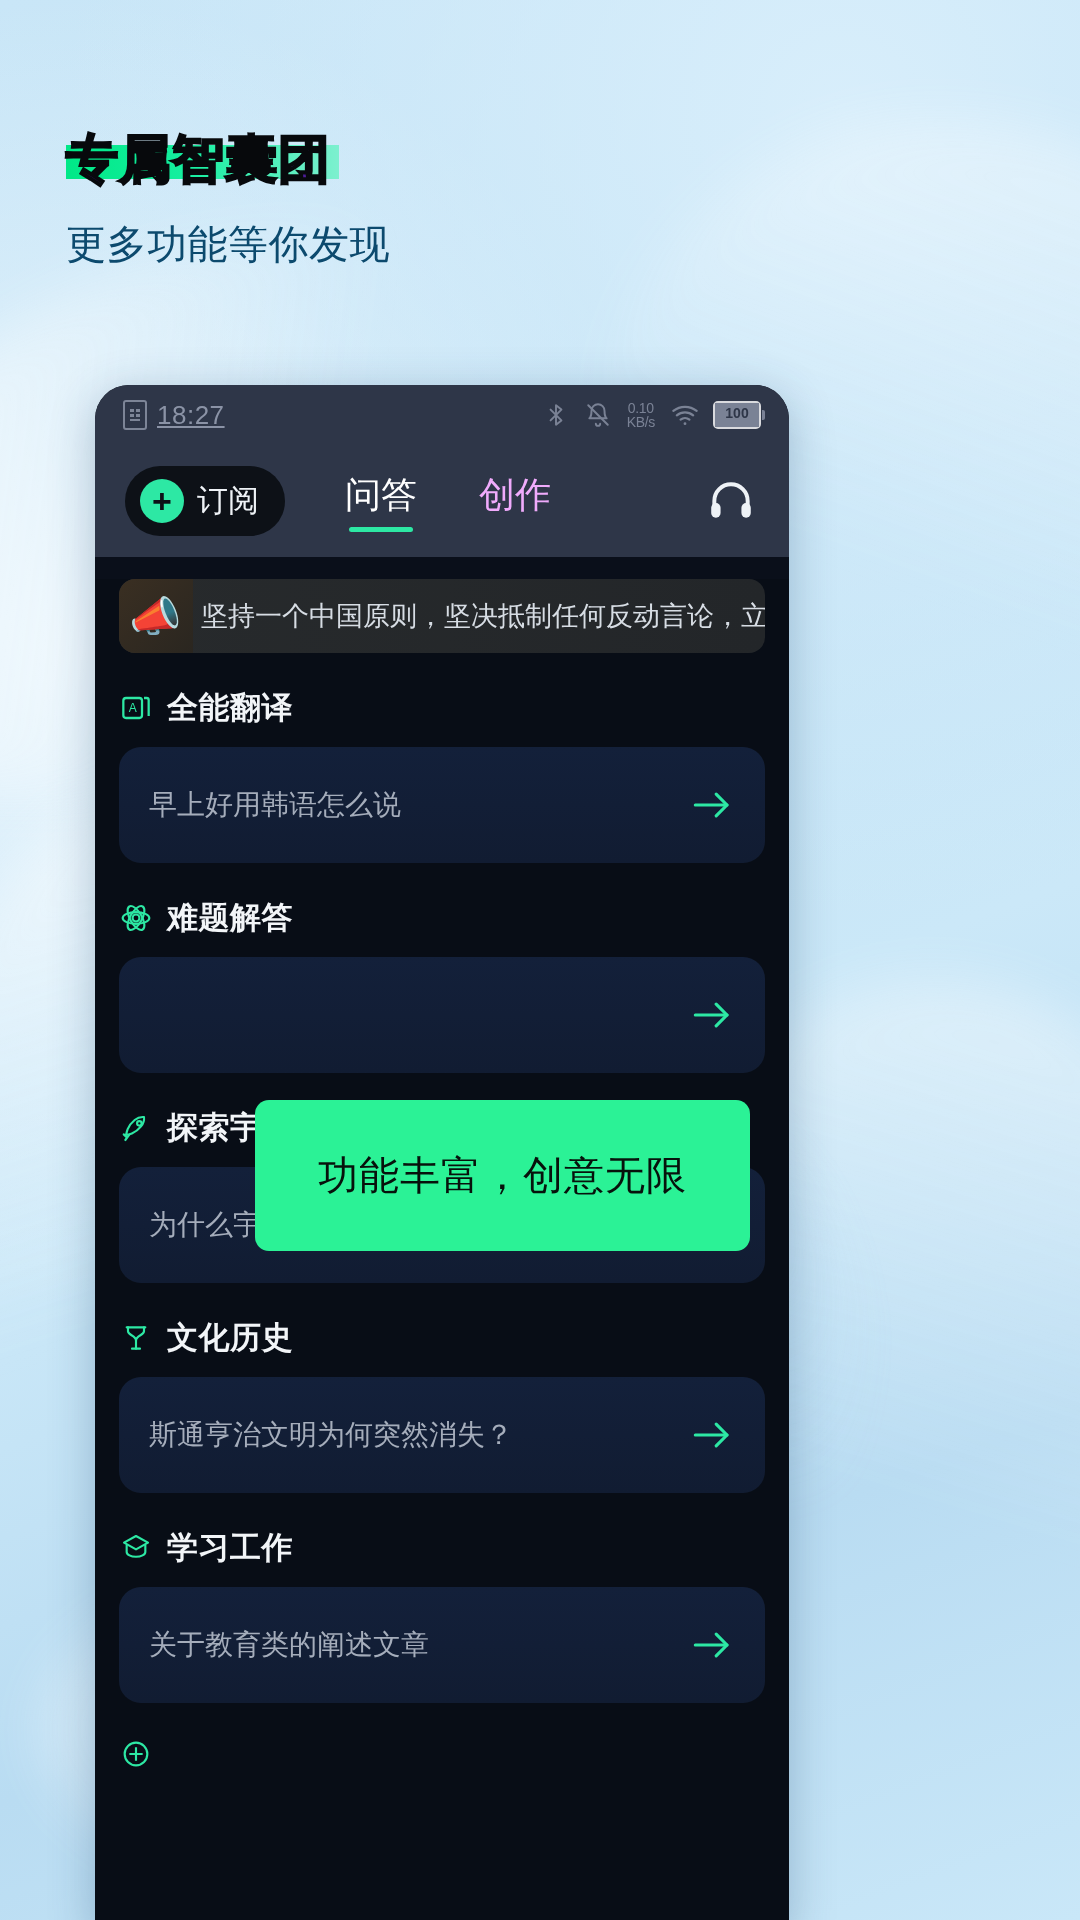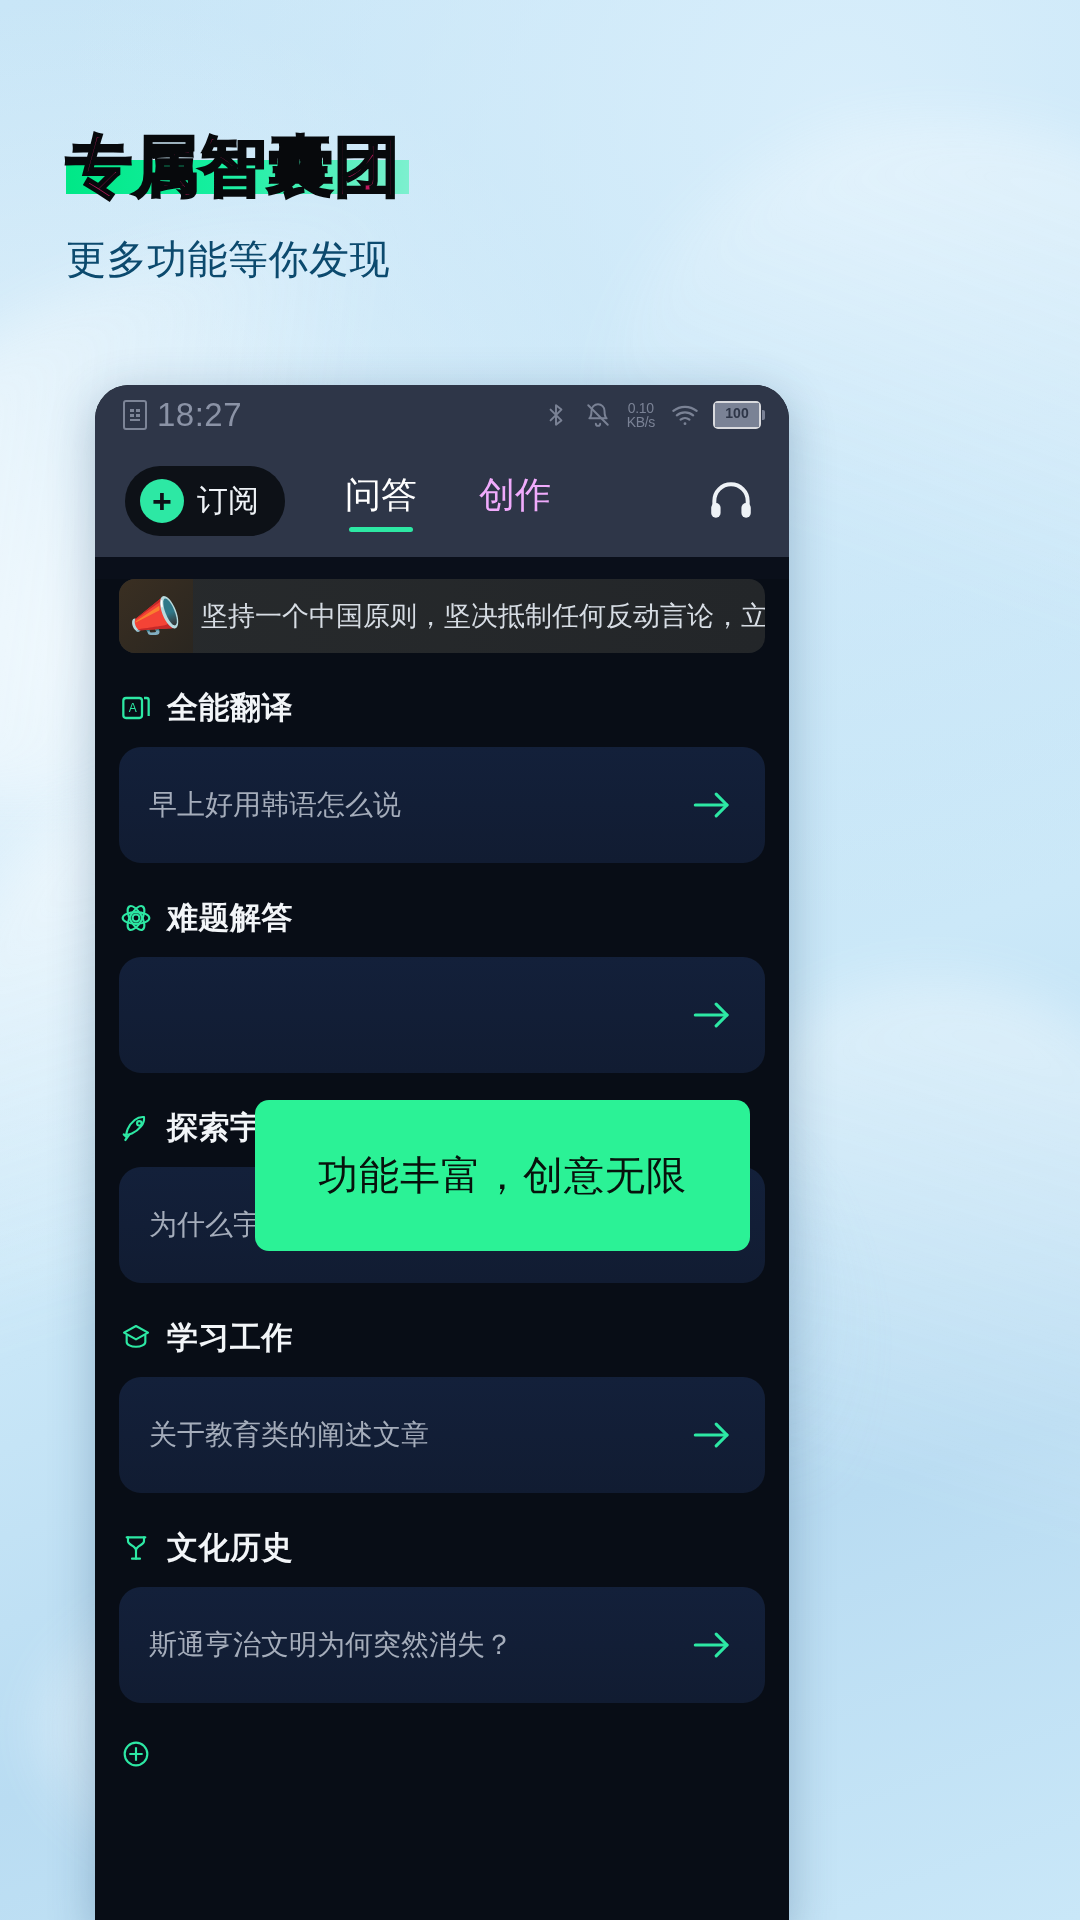--- a/index.html
+++ b/index.html
@@ -40,21 +40,21 @@
   
   #headline{position:absolute;left:66px;top:132px;}
   .title-wrap{position:relative;display:inline-block;}
   .title-hl{
     position:absolute;left:0;right:-8px;bottom:8px;height:34px;
     background:linear-gradient(90deg,#00e887 0%,#16efa0 45%,#7df0cf 100%);
     z-index:0;
   }
   .title-txt{
     position:relative;z-index:1;
-    font-size:66px;line-height:1.06;font-weight:700;color:#be185d;
+    font-size:52px;line-height:1.06;font-weight:700;color:#4c1d95;
     letter-spacing:1px;white-space:nowrap;
     font-family:"DejaVu Sans","Liberation Sans",sans-serif;
     -webkit-text-stroke:2.5px #07090c;
   }
   .subtitle{
     margin-top:30px;font-size:40px;color:#0c4a6e;font-weight:500;
     letter-spacing:.5px;white-space:nowrap;
   }
 
   
@@ -64,21 +64,21 @@
     box-shadow:0 10px 46px rgba(30,70,110,.30);
   }
   
   #statusbar{
     height:60px;background:#2e3648;display:flex;align-items:center;
     padding:0 28px;color:#8b93a6;font-size:26px;
   }
   .sb-left{display:flex;align-items:center;gap:10px;}
   .sb-simicon{width:20px;height:26px;border:2px solid #8b93a6;border-radius:3px;
     display:flex;align-items:center;justify-content:center;font-size:13px;opacity:.85;}
-  .sb-time{font-size:33px;letter-spacing:.5px;}
+  .sb-time{font-size:26px;letter-spacing:.5px;text-decoration:underline;}
   .sb-right{margin-left:auto;display:flex;align-items:flex-end;gap:16px;opacity:.82;}
   .sb-ico{width:26px;height:28px;display:block;}
   .sb-speed{font-size:14px;line-height:1.02;text-align:center;letter-spacing:-.3px;}
   .sb-batt{
     width:44px;height:24px;border:2px solid #ffffff;border-radius:5px;
     position:relative;display:flex;align-items:center;justify-content:center;
   }
   .sb-batt:after{content:"";position:absolute;right:-6px;top:7px;width:3px;height:10px;
     background:#8b93a6;border-radius:0 2px 2px 0;}
   .sb-batt span{font-size:14px;color:#2e3648;background:#8b93a6;display:block;
@@ -299,41 +299,20 @@
               <path d="M14.5 2.5L21 9l-6.5 6.5"></path>
             </svg>
         </span>
       </div>
     </div>
 
     <div class="section">
       <div class="sec-head">
         <span class="sec-ico">
           <svg width="32" height="32" viewBox="0 0 24 24" fill="none" stroke="#2de8a4" stroke-width="1.6" stroke-linecap="round" stroke-linejoin="round">
-              <path d="M12 3l9 5-9 5-9-5 9-5z"></path>
-              <path d="M5 10v5c0 2 3.2 3.6 7 3.6s7-1.6 7-3.6v-5"></path>
-            </svg>
-        </span>
-        <span class="sec-title">学习工作</span>
-      </div>
-      <div class="card">
-        <span class="card-txt">关于教育类的阐述文章</span>
-        <span class="card-arrow">
-          <svg width="40" height="30" viewBox="0 0 24 18" fill="none" stroke="#2de8a4" stroke-width="1.9" stroke-linecap="round" stroke-linejoin="round">
-              <path d="M2 9h19"></path>
-              <path d="M14.5 2.5L21 9l-6.5 6.5"></path>
-            </svg>
-        </span>
-      </div>
-    </div>
-
-    <div class="section">
-      <div class="sec-head">
-        <span class="sec-ico">
-          <svg width="32" height="32" viewBox="0 0 24 24" fill="none" stroke="#2de8a4" stroke-width="1.6" stroke-linecap="round" stroke-linejoin="round">
               <path d="M6 4v3c0 3 6 3 6 7v6"></path>
               <path d="M18 4v3c0 3-6 3-6 7"></path>
               <path d="M5 4h14"></path>
               <path d="M9 20h6"></path>
             </svg>
         </span>
         <span class="sec-title">文化历史</span>
       </div>
       <div class="card">
         <span class="card-txt">斯通亨治文明为何突然消失？</span>
@@ -342,20 +321,41 @@
               <path d="M2 9h19"></path>
               <path d="M14.5 2.5L21 9l-6.5 6.5"></path>
             </svg>
         </span>
       </div>
     </div>
 
     <div class="section">
       <div class="sec-head">
         <span class="sec-ico">
+          <svg width="32" height="32" viewBox="0 0 24 24" fill="none" stroke="#2de8a4" stroke-width="1.6" stroke-linecap="round" stroke-linejoin="round">
+              <path d="M12 3l9 5-9 5-9-5 9-5z"></path>
+              <path d="M5 10v5c0 2 3.2 3.6 7 3.6s7-1.6 7-3.6v-5"></path>
+            </svg>
+        </span>
+        <span class="sec-title">学习工作</span>
+      </div>
+      <div class="card">
+        <span class="card-txt">关于教育类的阐述文章</span>
+        <span class="card-arrow">
+          <svg width="40" height="30" viewBox="0 0 24 18" fill="none" stroke="#2de8a4" stroke-width="1.9" stroke-linecap="round" stroke-linejoin="round">
+              <path d="M2 9h19"></path>
+              <path d="M14.5 2.5L21 9l-6.5 6.5"></path>
+            </svg>
+        </span>
+      </div>
+    </div>
+
+    <div class="section">
+      <div class="sec-head">
+        <span class="sec-ico">
           <svg width="32" height="32" viewBox="0 0 24 24" fill="none" stroke="#2de8a4" stroke-width="1.6">
               <circle cx="12" cy="12" r="8.5"></circle>
               <path d="M12 7v10M7 12h10"></path>
             </svg>
         </span>
       </div>
     </div>
 
   </div>
 </div>

